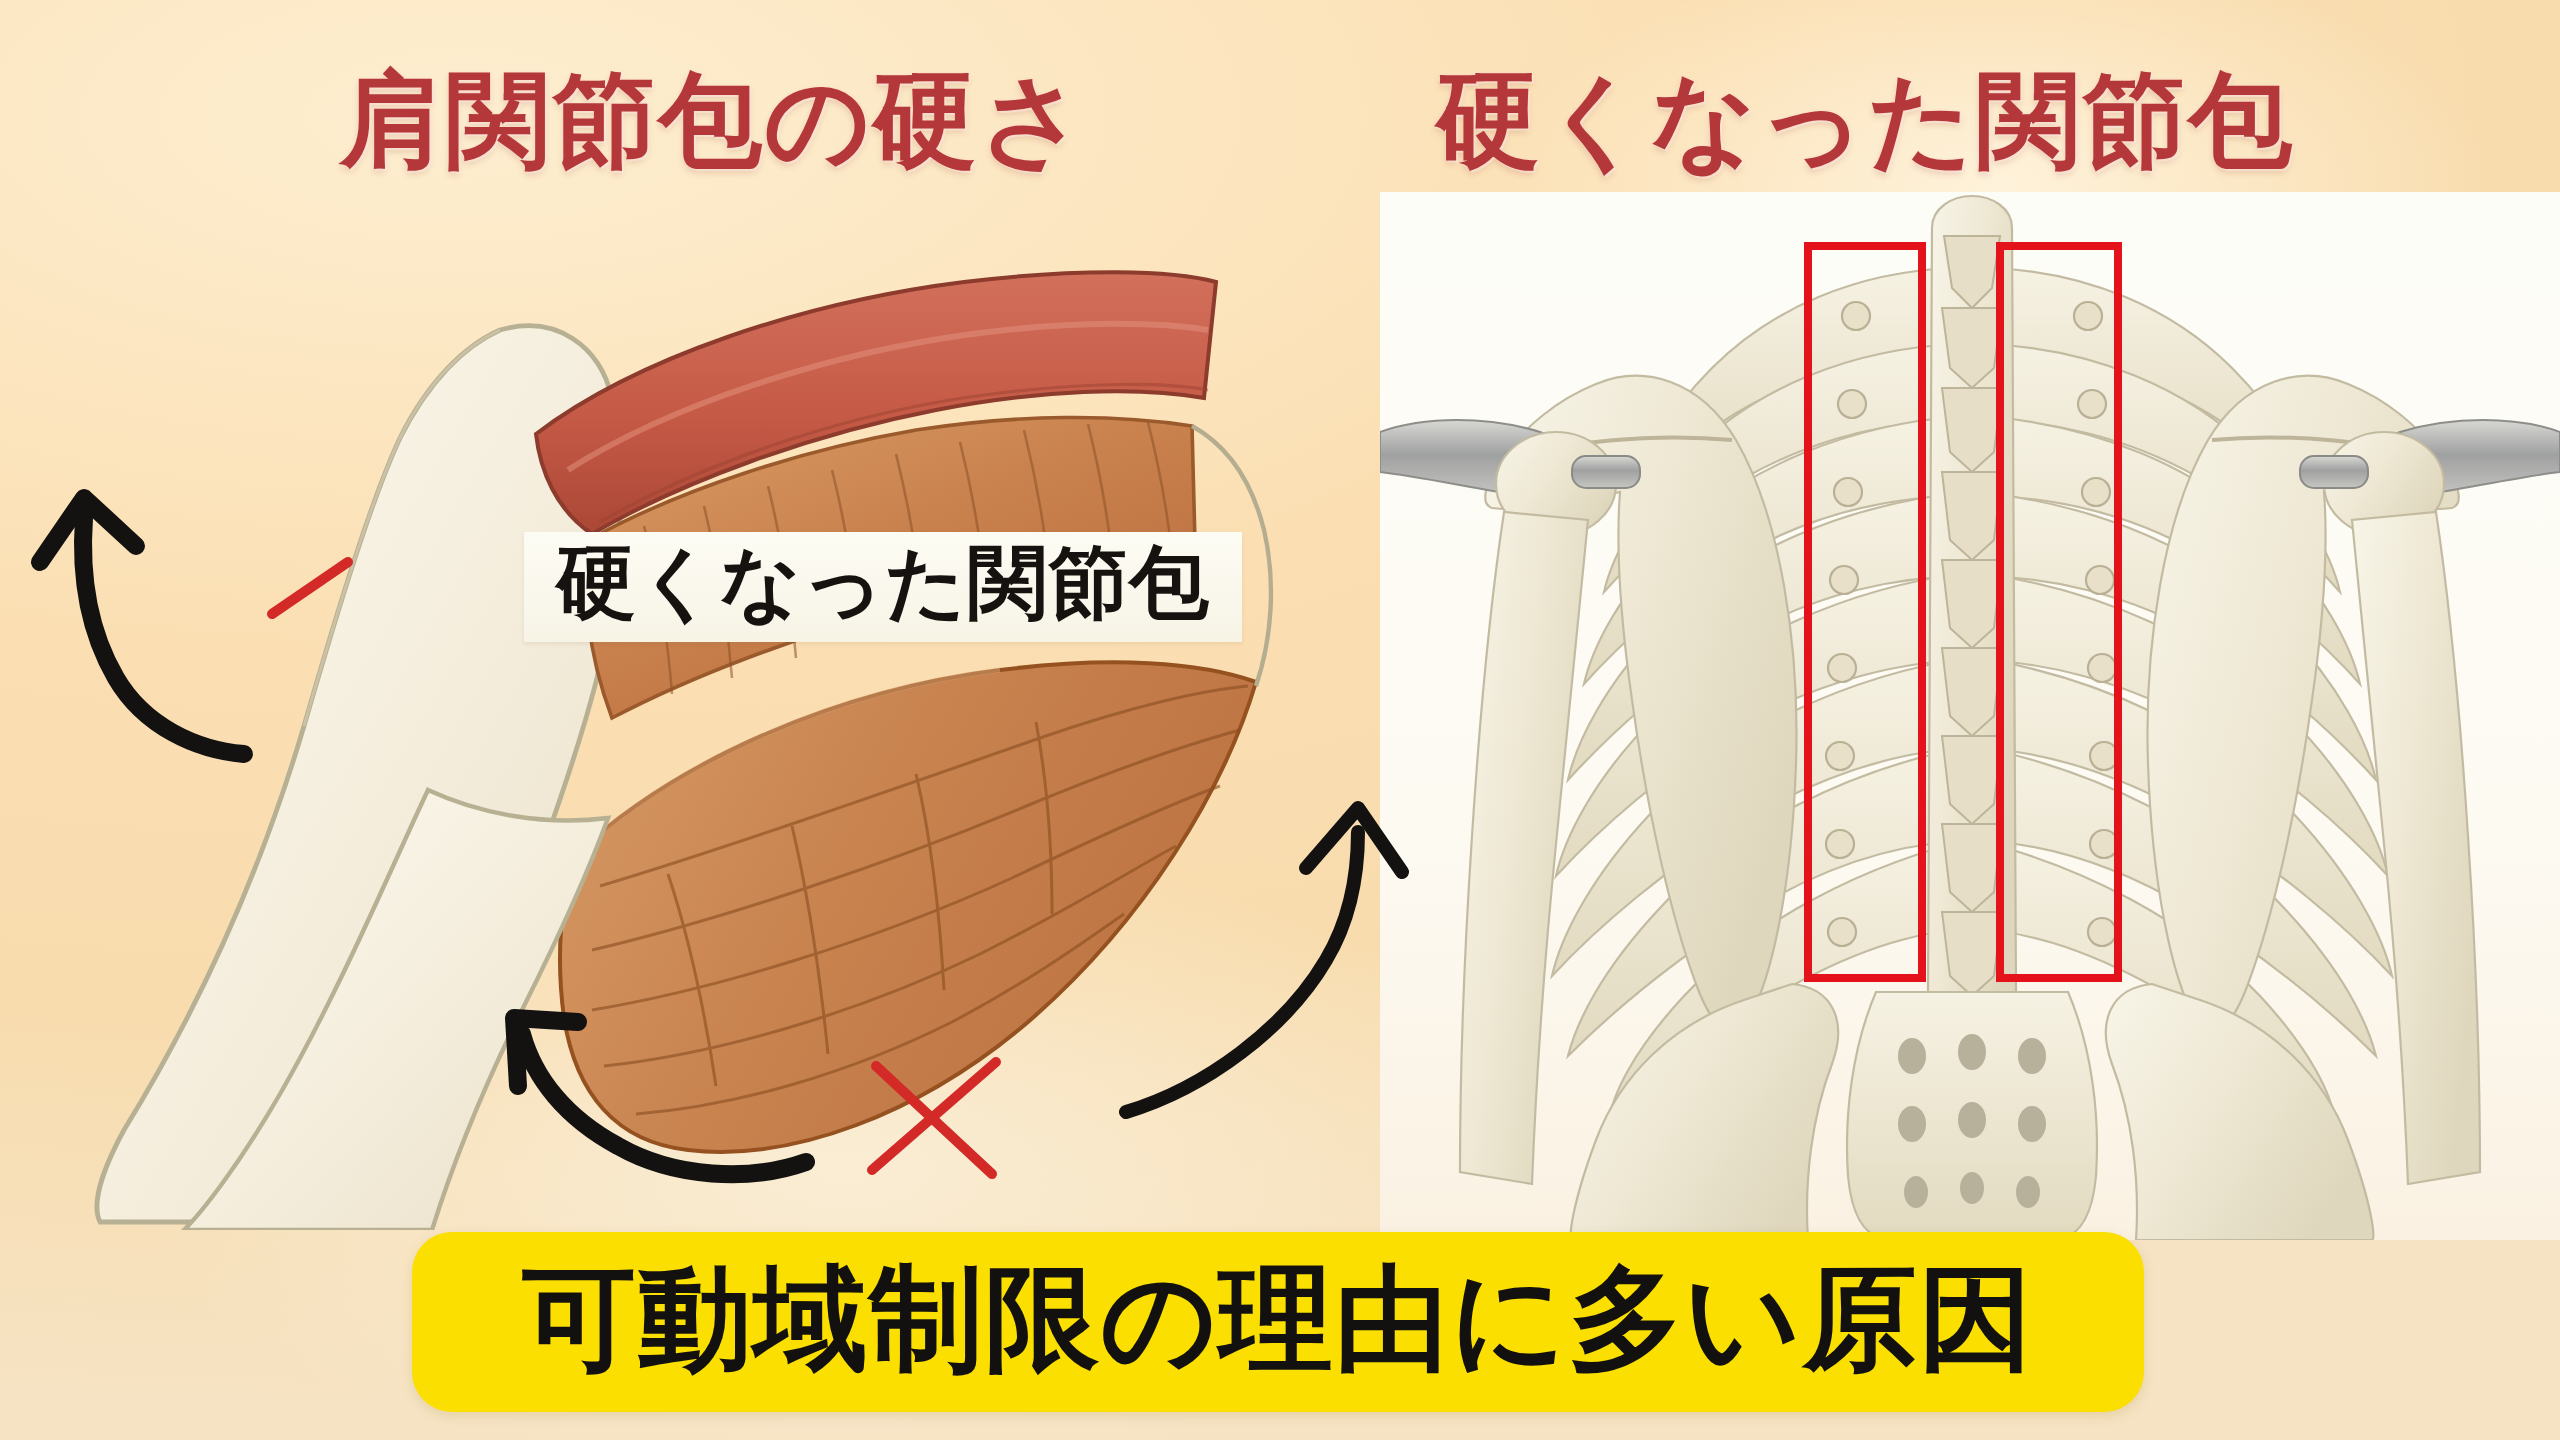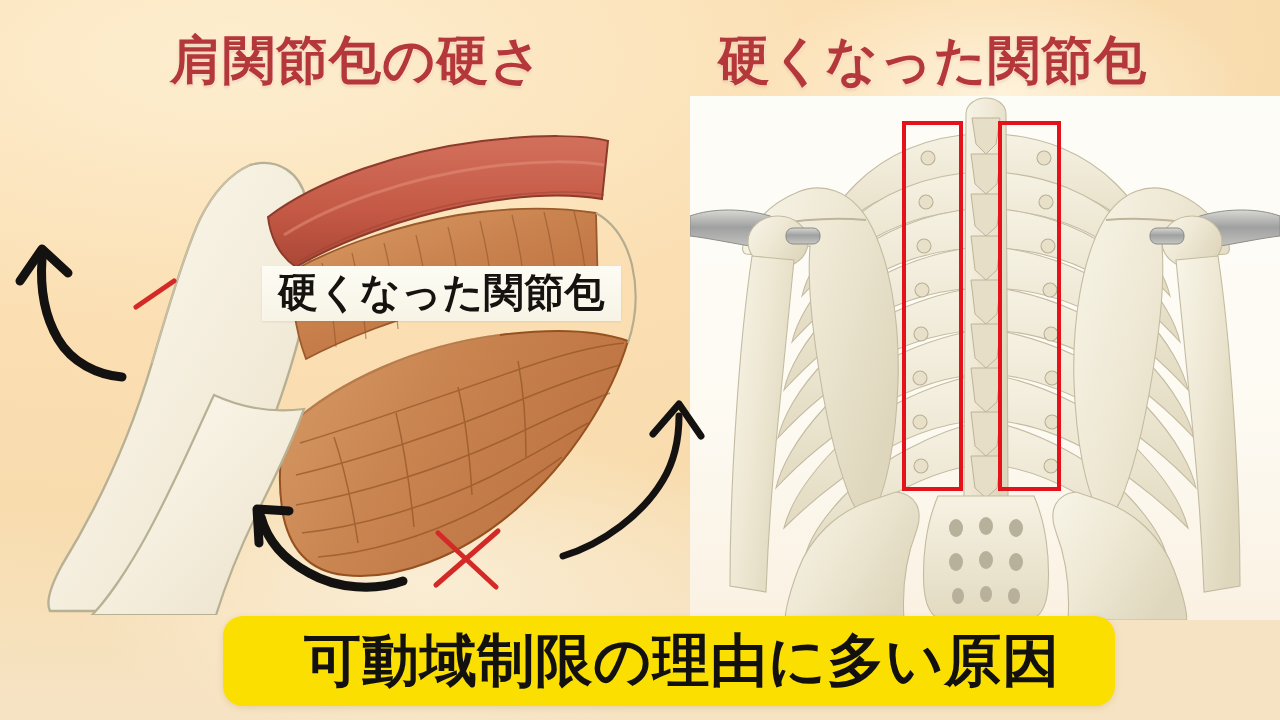--- a/index.html
+++ b/index.html
@@ -74,24 +74,24 @@
   
   .mark{position:absolute;pointer-events:none;}
   #arrow-up-left{left:10px;top:215px;width:130px;height:170px;}
   #arrow-bottom-left{left:235px;top:495px;width:180px;height:105px;}
   #arrow-to-skeleton{left:555px;top:390px;width:165px;height:175px;}
   #red-tick{left:132px;top:277px;width:46px;height:36px;}
   #red-x{left:430px;top:525px;width:74px;height:66px;}
 
   
   #banner{
-    position:absolute;left:223px;top:616px;width:866px;height:90px;
+    position:absolute;left:206px;top:616px;width:866px;height:90px;
     background:#fadf00;border-radius:20px;
     box-shadow:0 2px 6px rgba(150,120,20,.17);
-    display:flex;align-items:center;justify-content:center;padding-left:26px;
+    display:flex;align-items:center;justify-content:center;
   }
   #banner span{
     font-family:"DejaVu Serif","Liberation Serif",serif;
     font-weight:700;font-size:57px;line-height:1;color:#121110;
     letter-spacing:.015em;white-space:nowrap;
     transform:translateY(-2px);
   }
 </style>
 </head>
 <body>

